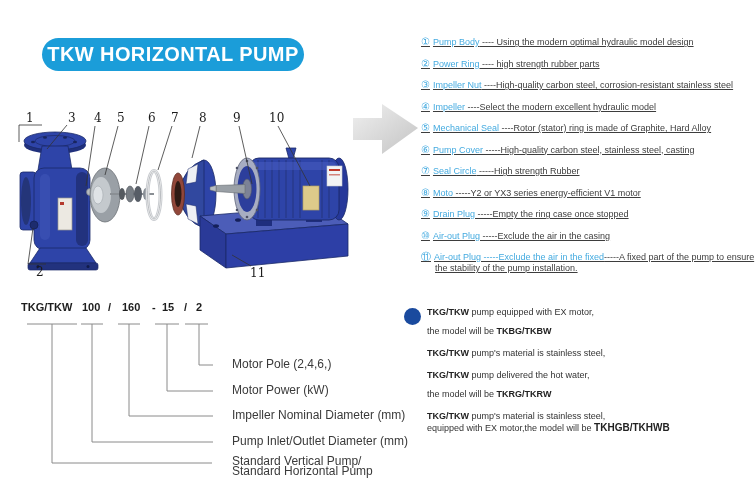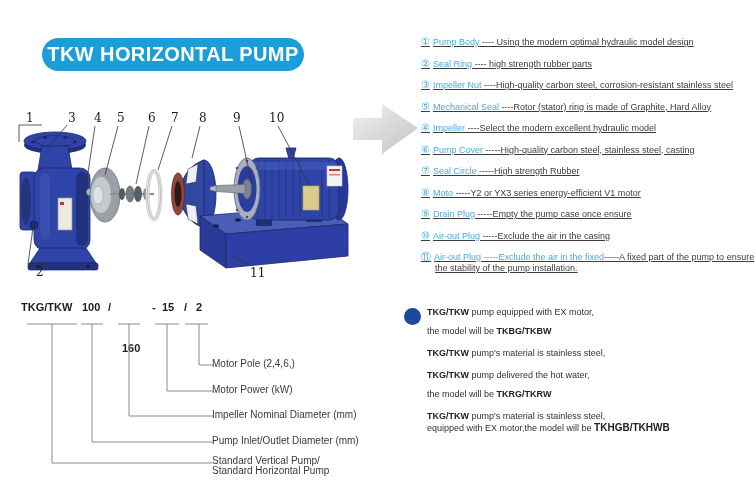--- a/index.html
+++ b/index.html
@@ -18,21 +18,21 @@
   
   .parts{position:absolute;left:421px;top:36px;width:334px;margin:0;padding:0;list-style:none;text-decoration:underline;}
   .parts li{font-size:9px;line-height:11px;margin-bottom:9.5px;padding-left:14px;text-indent:-14px;}
   .pnum{color:var(--listblue,#45abe0);font-size:10px;margin-right:3px;}
   .pname{color:var(--listblue,#45abe0);}
   .pdesc{color:#3d3d3d;}
 
   
   .code-part{position:absolute;top:301px;font-size:11px;font-weight:bold;color:#1d1d1d;white-space:nowrap;}
   .connectors{position:absolute;left:0;top:295px;width:360px;height:200px;}
-  .code-label{position:absolute;left:212px;font-size:10px;color:#3a3a3a;line-height:10px;white-space:nowrap;}
+  .code-label{position:absolute;left:232px;font-size:12px;color:#3a3a3a;line-height:10px;white-space:nowrap;}
 
   
   .bullet{position:absolute;left:404px;top:308px;width:17px;height:17px;border-radius:50%;
           background:var(--bullet,#1a4a9e);}
   .notes{position:absolute;left:427px;top:306px;width:325px;}
   .note-group{margin-bottom:10px;}
   .note-line{font-size:9px;height:12px;line-height:12px;margin-bottom:7px;white-space:nowrap;color:#333;}
   .note-group.tight .note-line:first-child{margin-bottom:0;}
   .note-line b{font-weight:bold;color:#222;}
   .note-line .big{font-size:10px;}
@@ -169,37 +169,37 @@
       <text x="193" y="24">8</text>
       <text x="227" y="24">9</text>
       <text x="263" y="24">10</text>
       <text x="30" y="178">2</text>
       <text x="244" y="179">11</text>
     </g>
   </svg>
 
   <ul class="parts">
       <li><span class="pnum">①</span><span class="pname">Pump Body</span><span class="pdesc"> ---- Using the modern optimal hydraulic model design</span></li>
-      <li><span class="pnum">②</span><span class="pname">Seal Ring</span><span class="pdesc"> ---- high strength rubber parts</span></li>
+      <li><span class="pnum">②</span><span class="pname">Power Ring</span><span class="pdesc"> ---- high strength rubber parts</span></li>
       <li><span class="pnum">③</span><span class="pname">Impeller Nut</span><span class="pdesc"> ----High-quality carbon steel, corrosion-resistant stainless steel</span></li>
+      <li><span class="pnum">④</span><span class="pname">Impeller</span><span class="pdesc"> ----Select the modern excellent hydraulic model</span></li>
       <li><span class="pnum">⑤</span><span class="pname">Mechanical Seal</span><span class="pdesc"> ----Rotor (stator) ring is made of Graphite, Hard Alloy</span></li>
-      <li><span class="pnum">④</span><span class="pname">Impeller</span><span class="pdesc"> ----Select the modern excellent hydraulic model</span></li>
       <li><span class="pnum">⑥</span><span class="pname">Pump Cover</span><span class="pdesc"> -----High-quality carbon steel, stainless steel, casting</span></li>
       <li><span class="pnum">⑦</span><span class="pname">Seal Circle</span><span class="pdesc"> -----High strength Rubber</span></li>
       <li><span class="pnum">⑧</span><span class="pname">Moto</span><span class="pdesc"> -----Y2 or YX3 series energy-efficient V1 motor</span></li>
-      <li><span class="pnum">⑨</span><span class="pname">Drain Plug</span><span class="pdesc"> -----Empty the pump case once ensure</span></li>
+      <li><span class="pnum">⑨</span><span class="pname">Drain Plug</span><span class="pdesc"> -----Empty the ring case once stopped</span></li>
       <li><span class="pnum">⑩</span><span class="pname">Air-out Plug</span><span class="pdesc"> -----Exclude the air in the casing</span></li>
       <li><span class="pnum">⑪</span><span class="pname">Air-out Plug -----Exclude the air in the fixed</span><span class="pdesc">-----A fixed part of the pump to ensure the stability of the pump installation.</span></li>
     </ul>
 
   <div id="code-row">
       <span class="code-part" style="left: 21px;">TKG/TKW</span>
       <span class="code-part" style="left: 82px;">100</span>
       <span class="code-part" style="left: 108px;">/</span>
-      <span class="code-part" style="left: 122px; margin-top: 41px;">160</span>
+      <span class="code-part" style="left: 122px;">160</span>
       <span class="code-part" style="left: 152px;">-</span>
       <span class="code-part" style="left: 162px;">15</span>
       <span class="code-part" style="left: 184px;">/</span>
       <span class="code-part" style="left: 196px;">2</span>
     </div>
 
   <svg class="connectors" viewBox="0 0 360 200">
     <g stroke="#8a8a8a" stroke-width="1" fill="none">
       <path d="M27,29 H77 M81,29 H103 M118,29 H140 M155,29 H179 M185,29 H208"></path>
       <path d="M52,29 V168 H212"></path>

